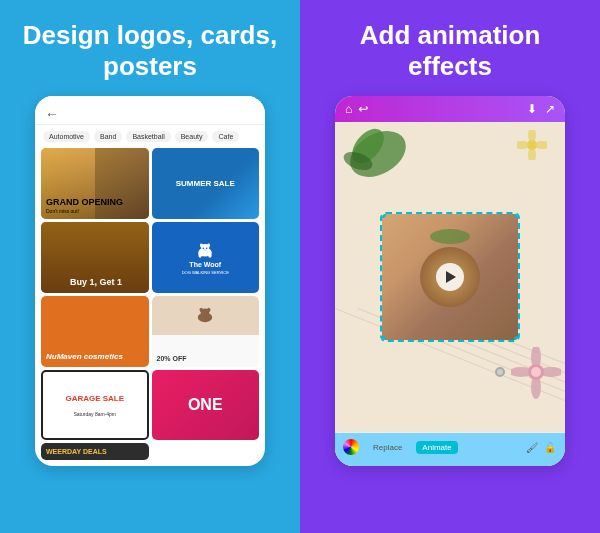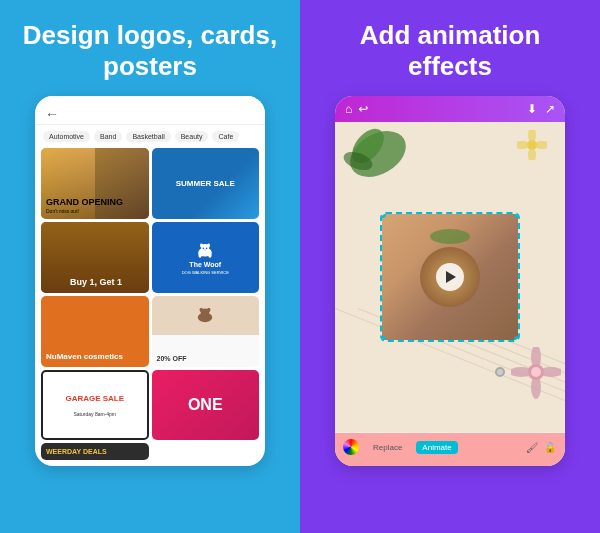--- a/index.html
+++ b/index.html
@@ -188,20 +188,21 @@
       background: #e07020;
       display: flex;
       flex-direction: column;
       align-items: flex-start;
       justify-content: flex-end;
       padding: 5px;
     }
     .numaven-text {
       color: #fff;
       font-size: 8px;
+      font-style: italic;
       font-weight: 700;
       line-height: 1.2;
     }
 
     
     .card-20off {
       background: #f9f9f9;
       display: flex;
       flex-direction: column;
       align-items: flex-start;
@@ -396,21 +397,21 @@
       width: 8px; height: 8px;
       background: #00bcd4;
       border-radius: 50%;
     }
     .cd-tl { top: -4px; left: -4px; }
     .cd-tr { top: -4px; right: -4px; }
     .cd-bl { bottom: -4px; left: -4px; }
     .cd-br { bottom: -4px; right: -4px; }
 
     .bottom-toolbar {
-      background: #fca5a5;
+      background: #7dd3fc;
       padding: 6px 8px;
       border-top: 1px solid #eee;
     }
     .toolbar-row1 {
       display: flex;
       align-items: center;
       gap: 8px;
       margin-bottom: 5px;
     }
     .rainbow-icon {

